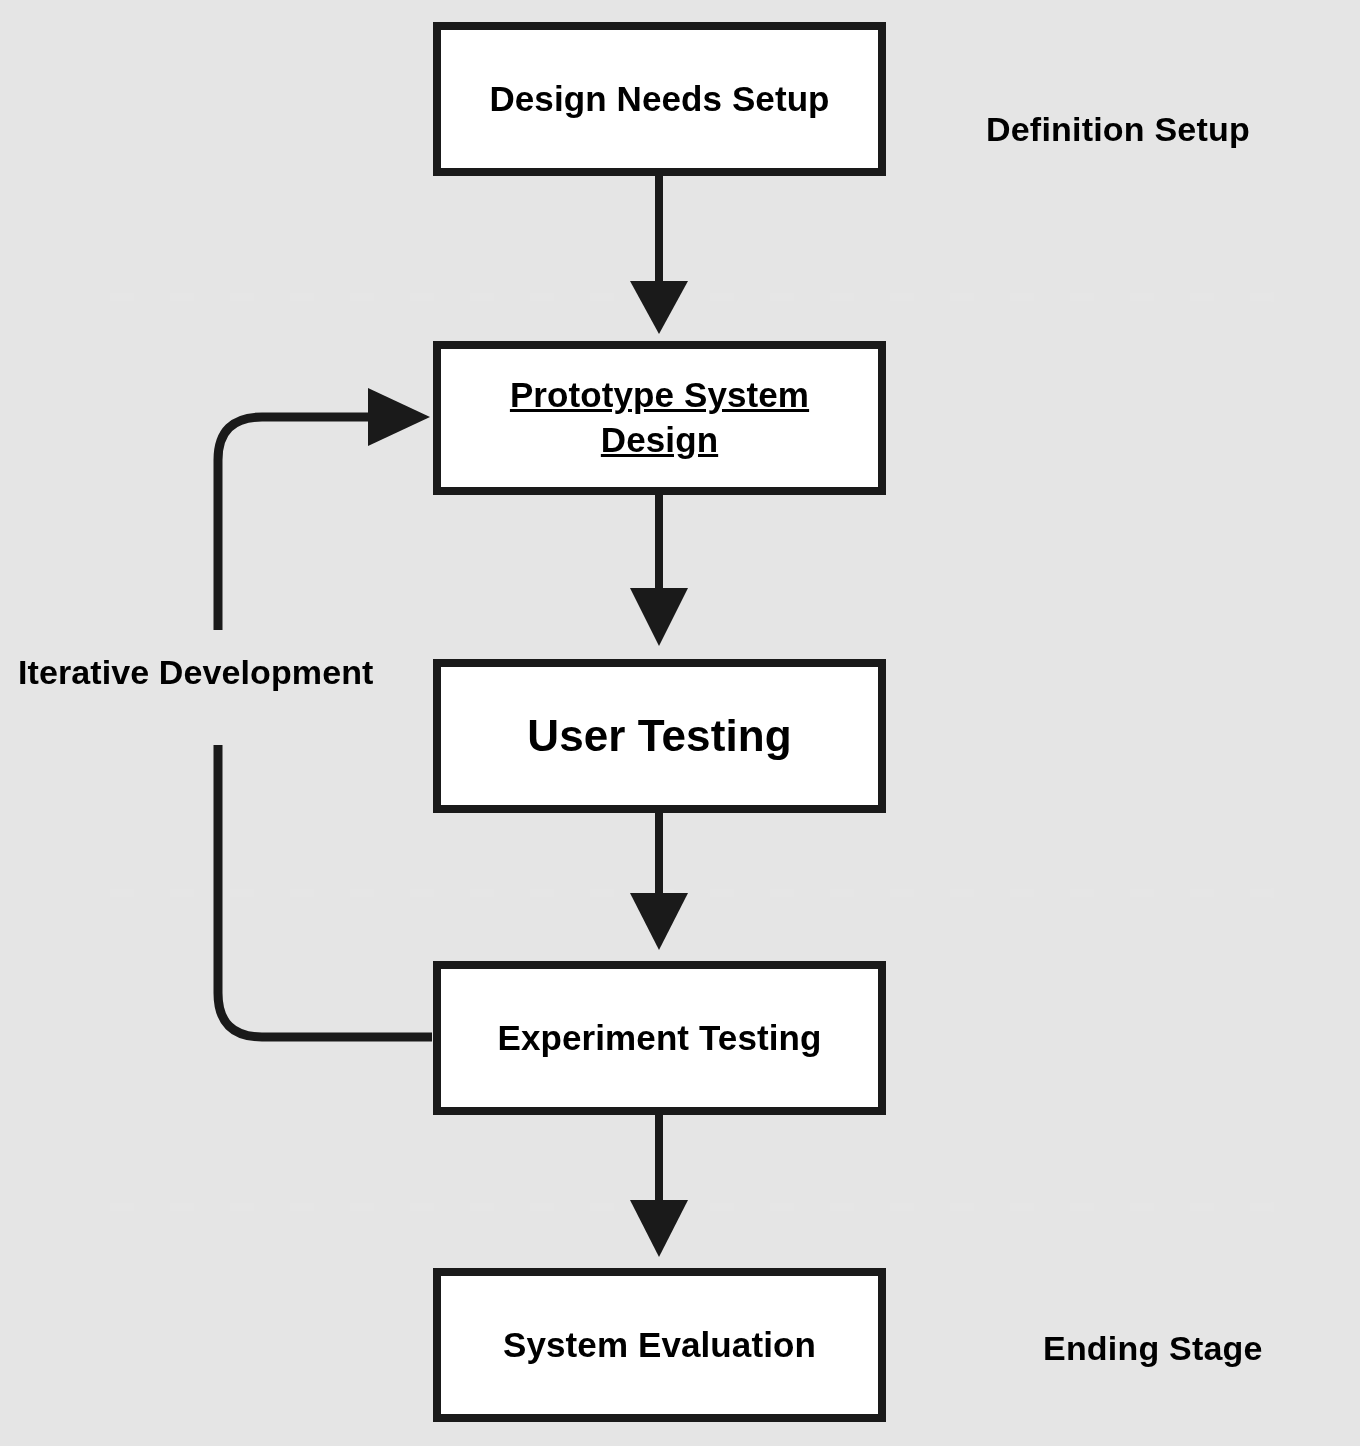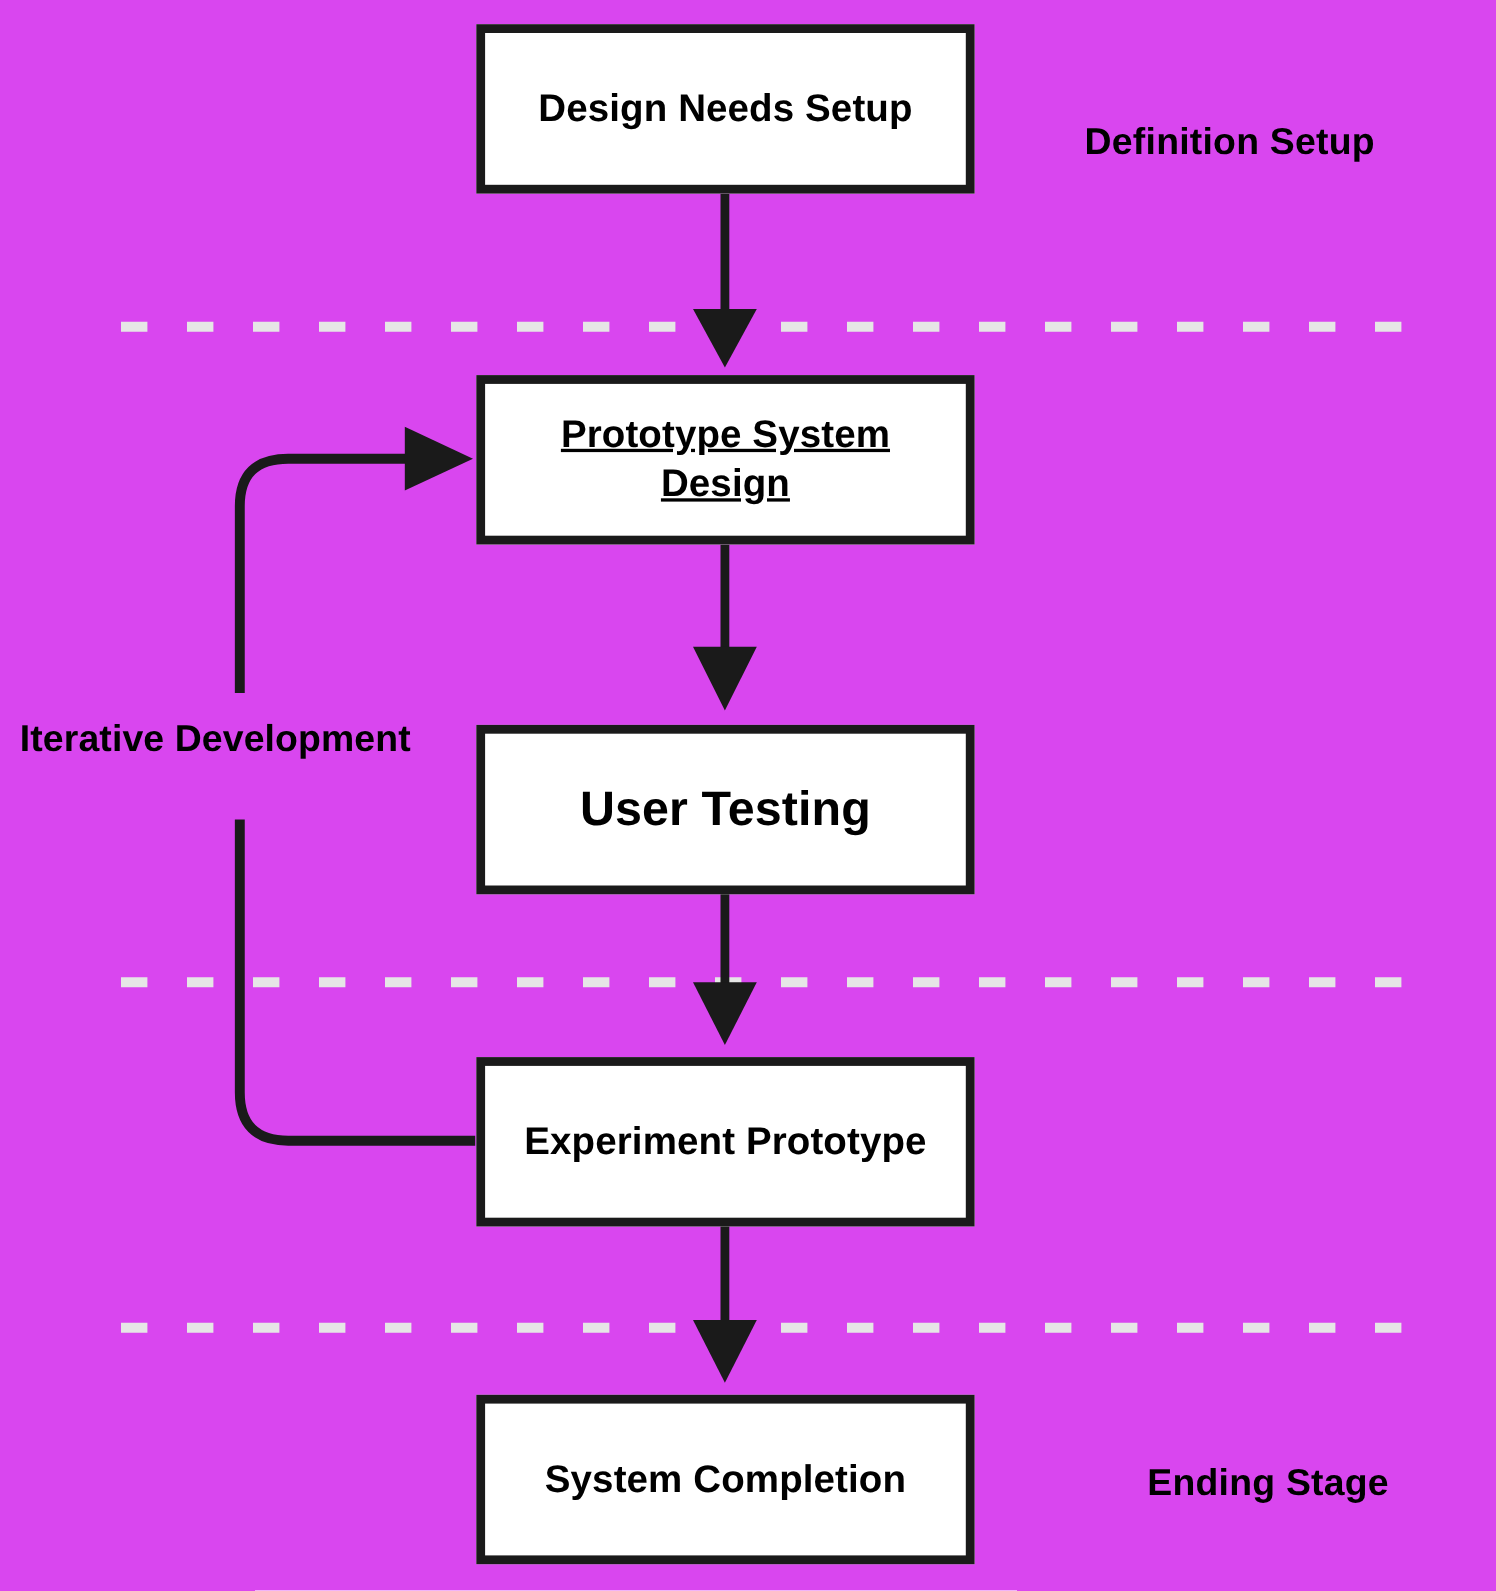--- a/index.html
+++ b/index.html
@@ -9,21 +9,21 @@
     background: #ffffff;
   }
   body {
     font-family: "Liberation Sans", sans-serif;
     -webkit-font-smoothing: antialiased;
   }
   #diagram-root {
     position: relative;
     width: 1360px;
     height: 1446px;
-    background: #d946ef;
+    background: #e5e5e5;
     overflow: hidden;
   }
   #flow-svg {
     position: absolute;
     left: 0;
     top: 0;
     width: 1360px;
     height: 1446px;
   }
   
@@ -121,25 +121,25 @@
 
   <div class="process-box" style="left:433px; top:341px; width:453px; height:154px;text-decoration:underline;">
     <span class="box-label size-normal">Prototype System Design</span>
   </div>
 
   <div class="process-box" style="left:433px; top:659px; width:453px; height:154px;">
     <span class="box-label size-large">User Testing</span>
   </div>
 
   <div class="process-box" style="left:433px; top:961px; width:453px; height:154px;">
-    <span class="box-label size-normal">Experiment Prototype</span>
+    <span class="box-label size-normal">Experiment Testing</span>
   </div>
 
   <div class="process-box" style="left:433px; top:1268px; width:453px; height:154px;">
-    <span class="box-label size-normal">System Completion</span>
+    <span class="box-label size-normal">System Evaluation</span>
   </div>
 
   <div class="stage-label" style="left:986px; top:110px;">Definition Setup</div>
 
 
 
   <div class="stage-label" style="left:1043px; top:1329px;">Ending Stage</div>
 
   <div class="loop-caption" style="left:18px; top:653px;">Iterative Development</div>
 

